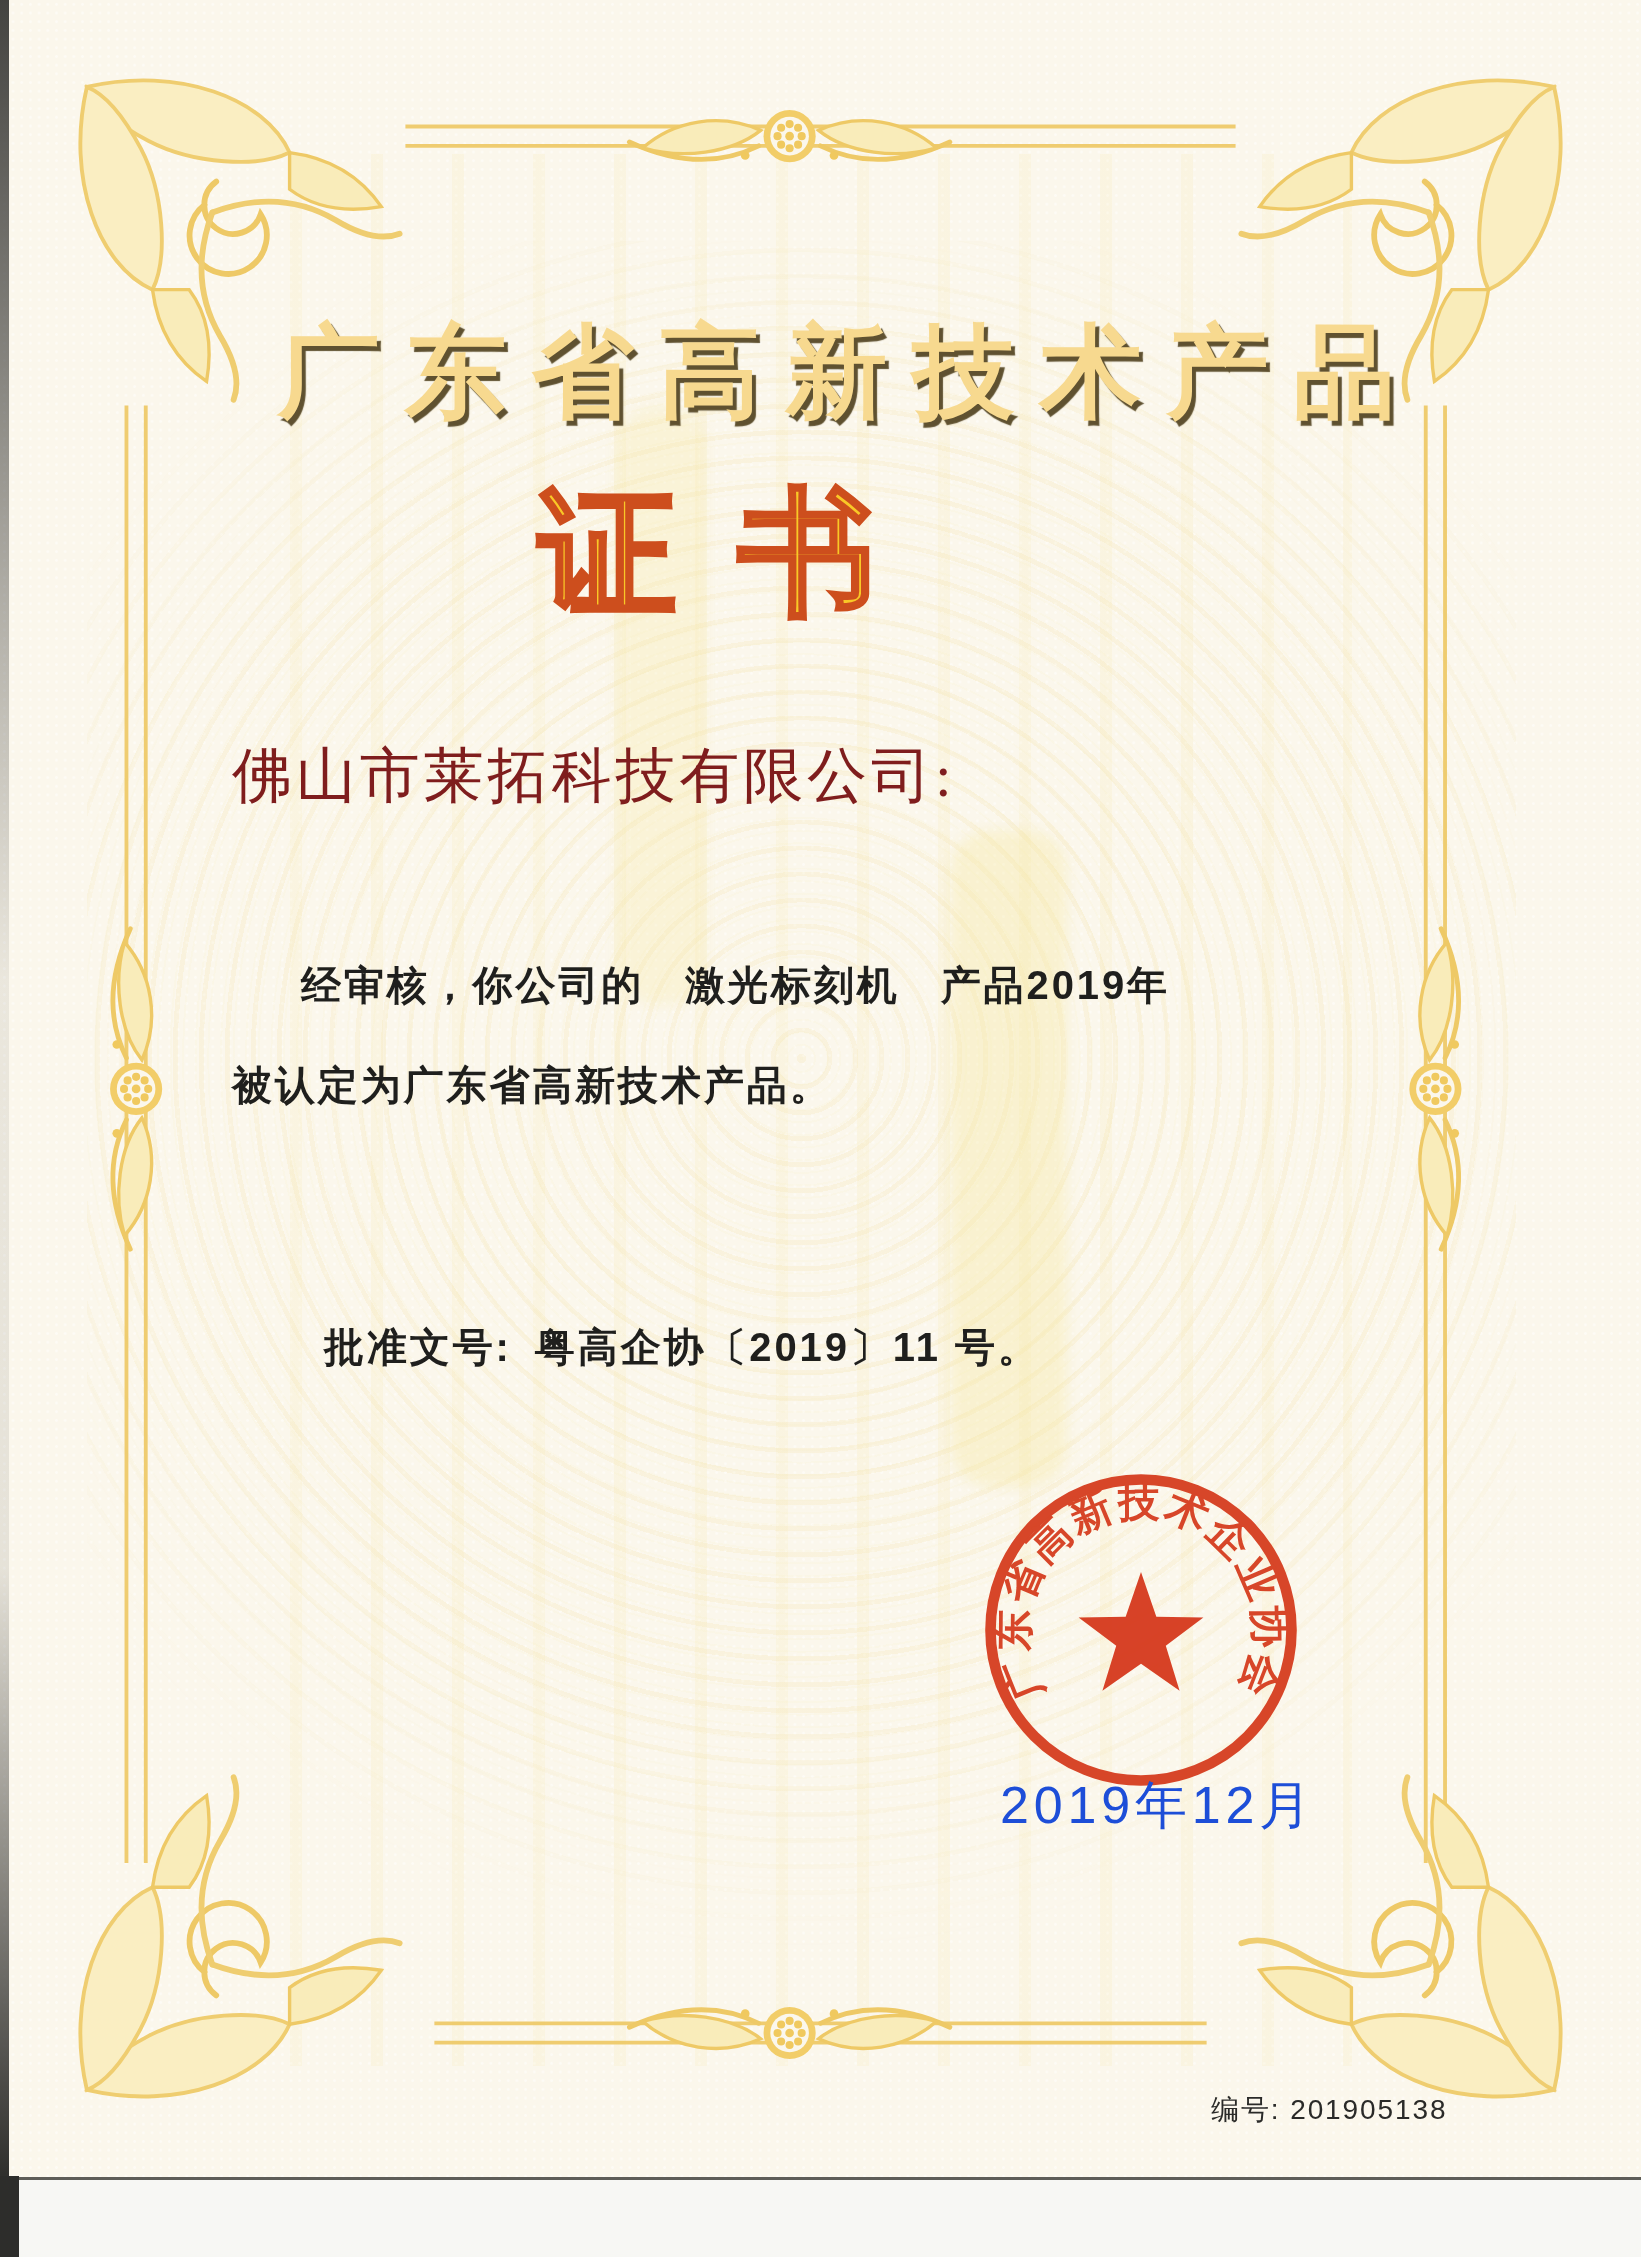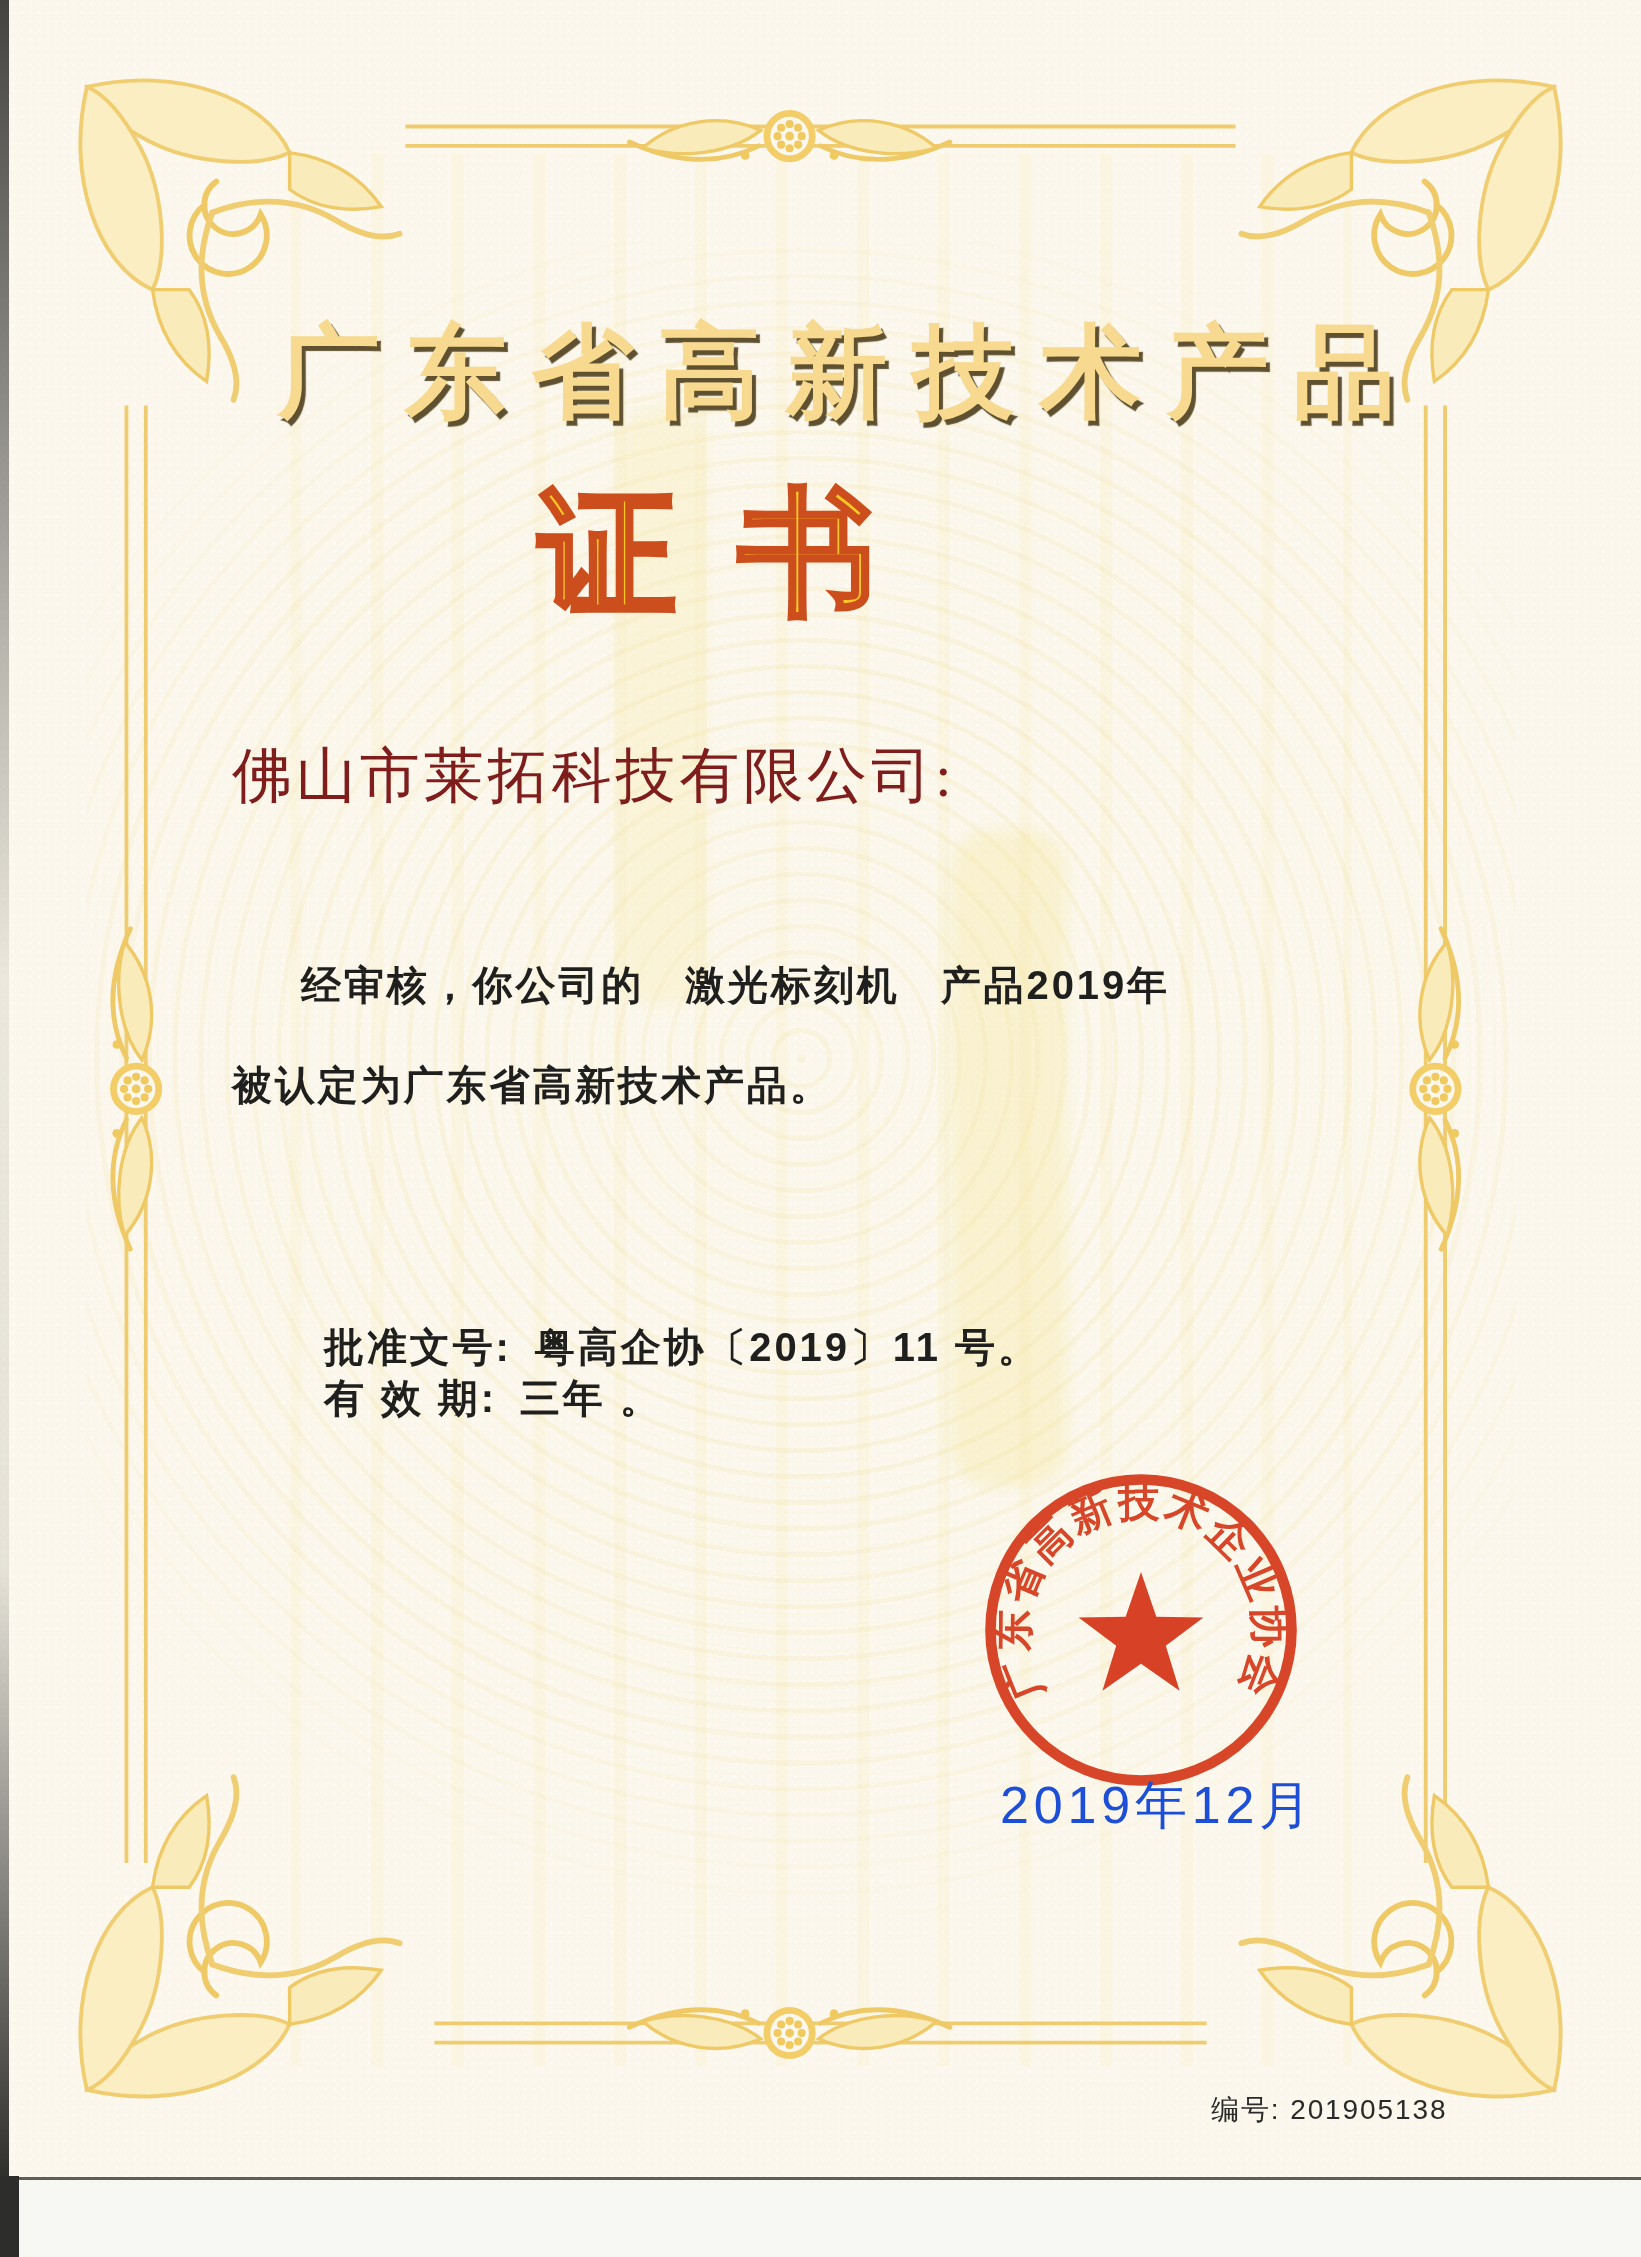--- a/index.html
+++ b/index.html
@@ -148,21 +148,20 @@
 
   <div class="title">广东省高新技术产品</div>
   <div class="cert-word">证书</div>
 
   <div class="company">佛山市莱拓科技有限公司:</div>
 
   <div class="body-line line1"><span>经审核，你公司的</span><span class="gap"></span><span>激光标刻机</span><span class="gap"></span><span>产品2019年</span></div>
   <div class="body-line line2">被认定为广东省高新技术产品。</div>
 
   <div class="body-line approval"><span>批准文号:</span><span class="label-gap"></span><span>粤高企协〔2019〕11 号。</span></div>
-  <div class="body-line validity"><span>有 效 期:</span><span class="label-gap"></span><span>三年 。</span></div>
 
   <svg class="seal" viewBox="0 0 340 340">
     <circle cx="170" cy="170" r="156" fill="none" stroke="#d63d1f" stroke-width="11"></circle>
     <polygon fill="#d6391d" points="170,110 185.9,156.2 234.7,157.0 195.7,186.3 210.0,233.0 170,205 130.0,233.0 144.3,186.3 105.3,157.0 154.1,156.2"></polygon>
     <path id="sealArc" d="M 73.3 237.7 A 118 118 0 1 1 266.7 237.7" fill="none" stroke="none"></path>
     <text font-size="43" fill="#d63d1f" letter-spacing="3">
       <textPath href="#sealArc" startOffset="4" textLength="505" lengthAdjust="spacing">广东省高新技术企业协会</textPath>
     </text>
   </svg>
 

